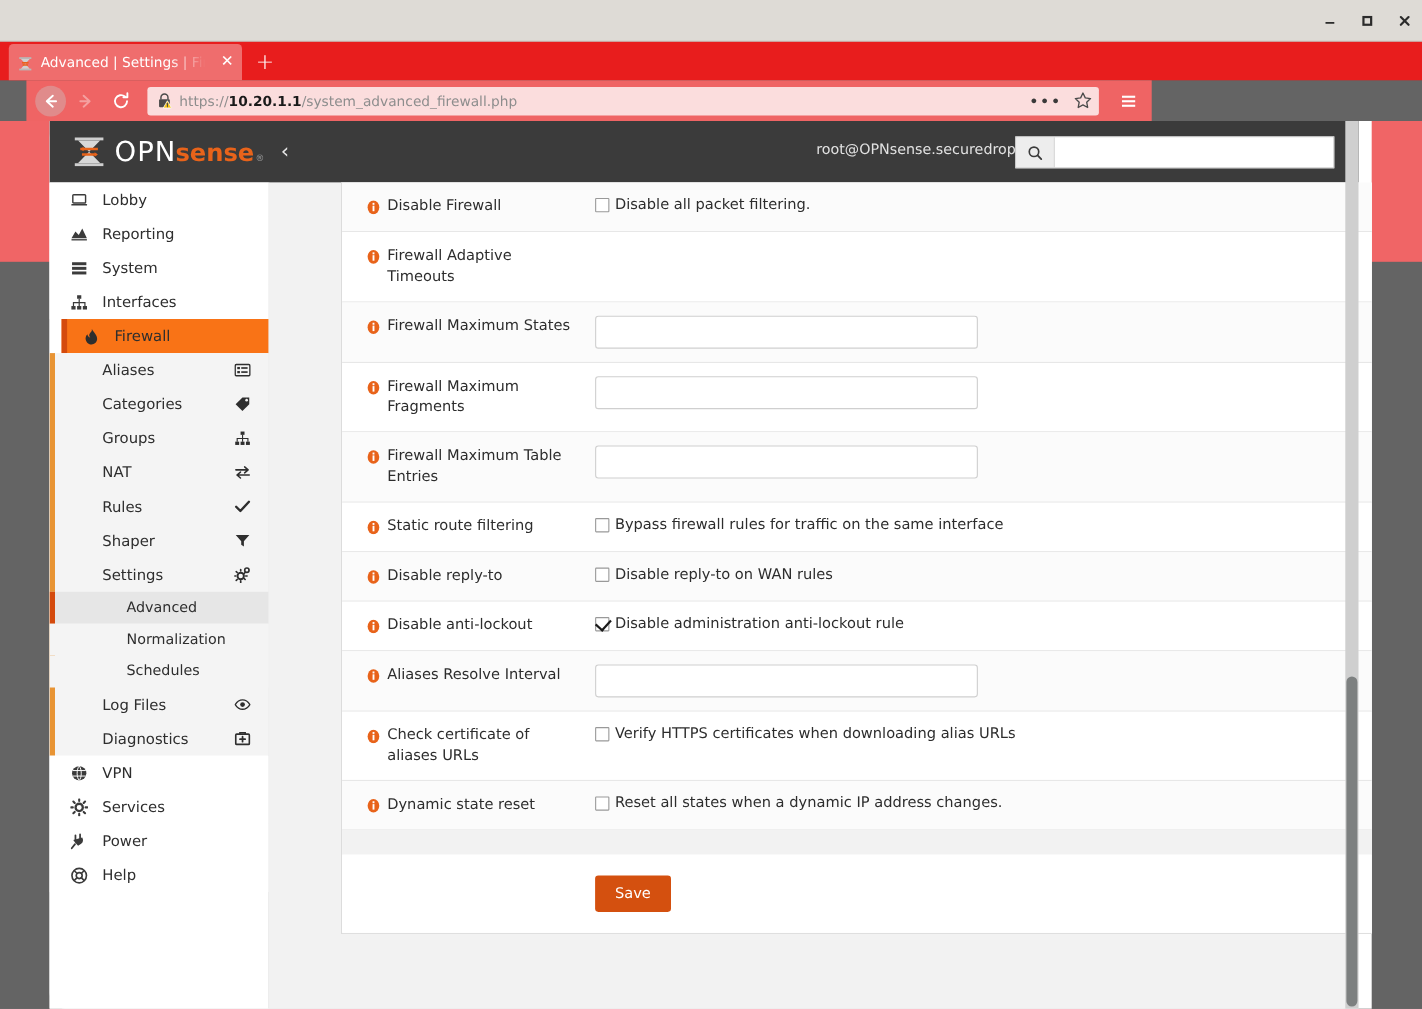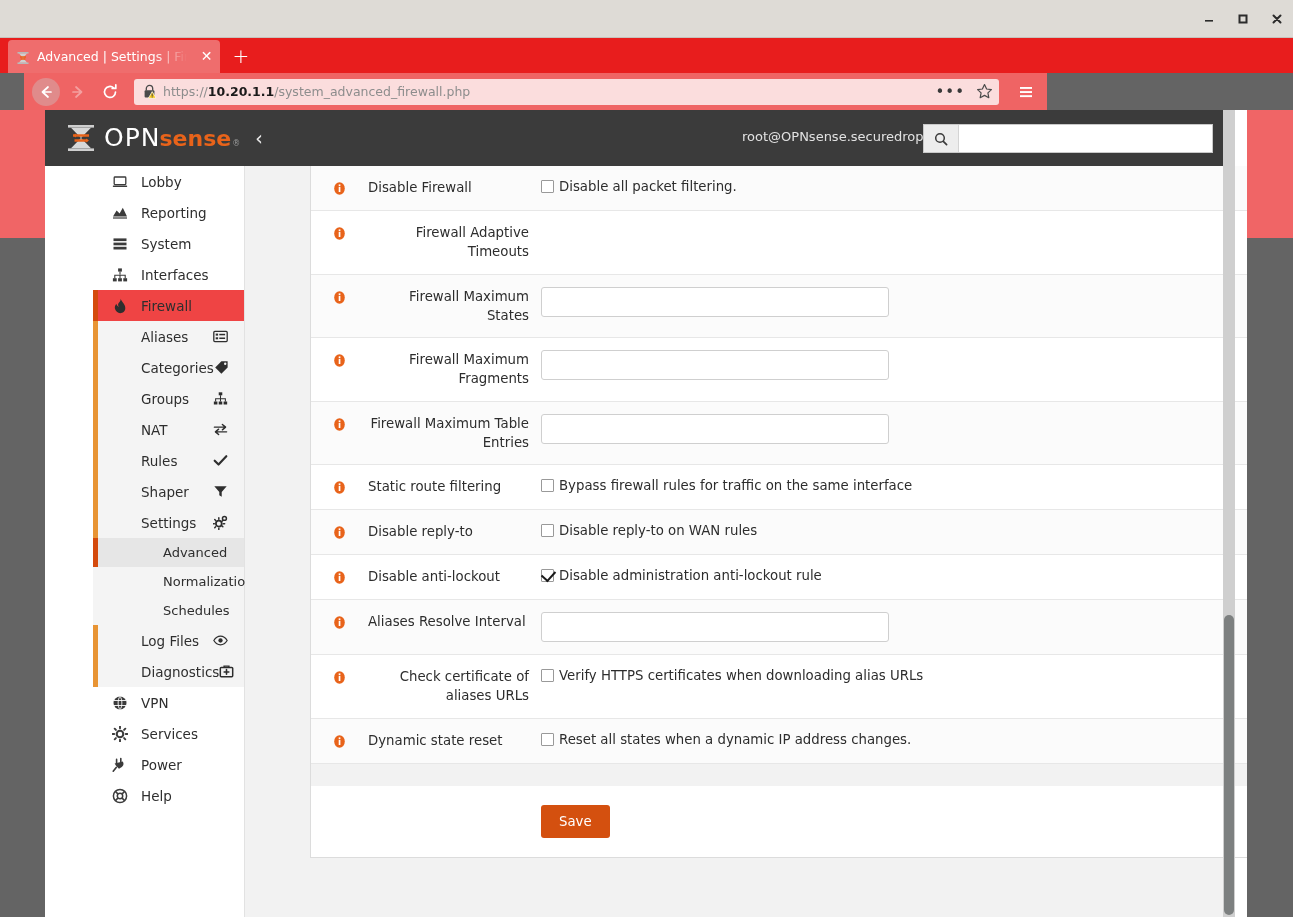--- a/index.html
+++ b/index.html
@@ -98,27 +98,27 @@
   #opn-user { position:absolute; left:697px; top:19px; font-size:13px; color:#e2e2e2; }
   #opn-search { position:absolute; left:878px; top:14px; width:290px; height:29px;
                 display:flex; border:1px solid #c9c9c9; background:#fff; }
   #opn-search-icon { width:35px; height:27px; background:#ededed; display:flex;
                      align-items:center; justify-content:center; border-right:1px solid #d4d4d4; }
   #opn-search-input { flex:1; border:none; outline:none; background:#fff; font-size:13px;
                       padding:0 8px; font-family:"DejaVu Sans", sans-serif; }
 
   
   #sidebar { position:absolute; left:0; top:56px; width:200px; height:751px; background:#ffffff;
-             border-right:1px solid #e2e2e2;padding-left:48px; }
+             border-right:1px solid #e2e2e2; }
   .nav-top { position:relative; height:31px; display:flex; align-items:center;
              padding-left:18px; gap:13px; background:#ffffff; }
   .nav-top .nav-ico { width:17px; height:17px; display:flex; align-items:center; justify-content:center;
                       color:#3b3b3b; flex:none; }
   .nav-top .nav-lbl { font-size:13.5px; color:#2e2e2e; }
-  .nav-top.active { background:#ef4444; }
+  .nav-top.active { background:#f97316;margin-left:11px; }
   .nav-top.active::before { content:""; position:absolute; left:0; top:0; width:5px; height:100%;
                             background:#d44a0d; }
 
   #subnav { background:#f4f4f4; position:relative; }
   #subnav::before { content:""; position:absolute; left:0; top:0; width:5px; height:100%;
                     background:#e89434; }
   .subitem { position:relative; height:31px; display:flex; align-items:center;
              justify-content:space-between; padding-left:48px; padding-right:16px; }
   .subitem .sub-lbl { font-size:13.5px; color:#2e2e2e; }
   .subitem .sub-ico { width:16px; height:16px; color:#2e2e2e; display:flex;
@@ -130,21 +130,21 @@
   .subsub.active::before { content:""; position:absolute; left:0; top:0; width:5px; height:100%;
                            background:#d44a0d; }
 
   
   #content { position:absolute; left:200px; top:56px; width:990px; height:751px;
              background:#f2f2f2; padding:0; }
   #form-card { position:absolute; left:65px; top:0px; width:950px; background:#fff;
                border:1px solid #dcdcdc; border-top:none; }
   .frow { display:flex; border-bottom:1px solid #e7e7e7; background:#fff; min-height:45px; }
   .frow.alt { background:#fbfbfb; }
-  .fcell-label { width:230px; flex:none; padding:12px 12px 12px 22px; display:flex; gap:22px;text-align:right; }
+  .fcell-label { width:230px; flex:none; padding:12px 12px 12px 22px; display:flex; gap:6px; }
   .info-ico { width:13px; height:13px; flex:none; margin-top:2px; }
   .flabel { font-size:13.3px; color:#2d2d2d; line-height:1.45; }
   .fcell-ctrl { flex:1; padding:12px 14px 12px 0px; }
 
   .chkline { display:flex; align-items:flex-start; gap:5px; }
   .chkbox { width:13px; height:13px; border:1px solid #999; background:#fff; flex:none;
             margin-top:2px; position:relative; border-radius:1px; }
   .chkbox.checked::after {
     content:""; position:absolute; left:2px; top:-2px; width:7px; height:11px;
     border:solid #1a1a1a; border-width:0 2.3px 2.3px 0; transform:rotate(42deg);

